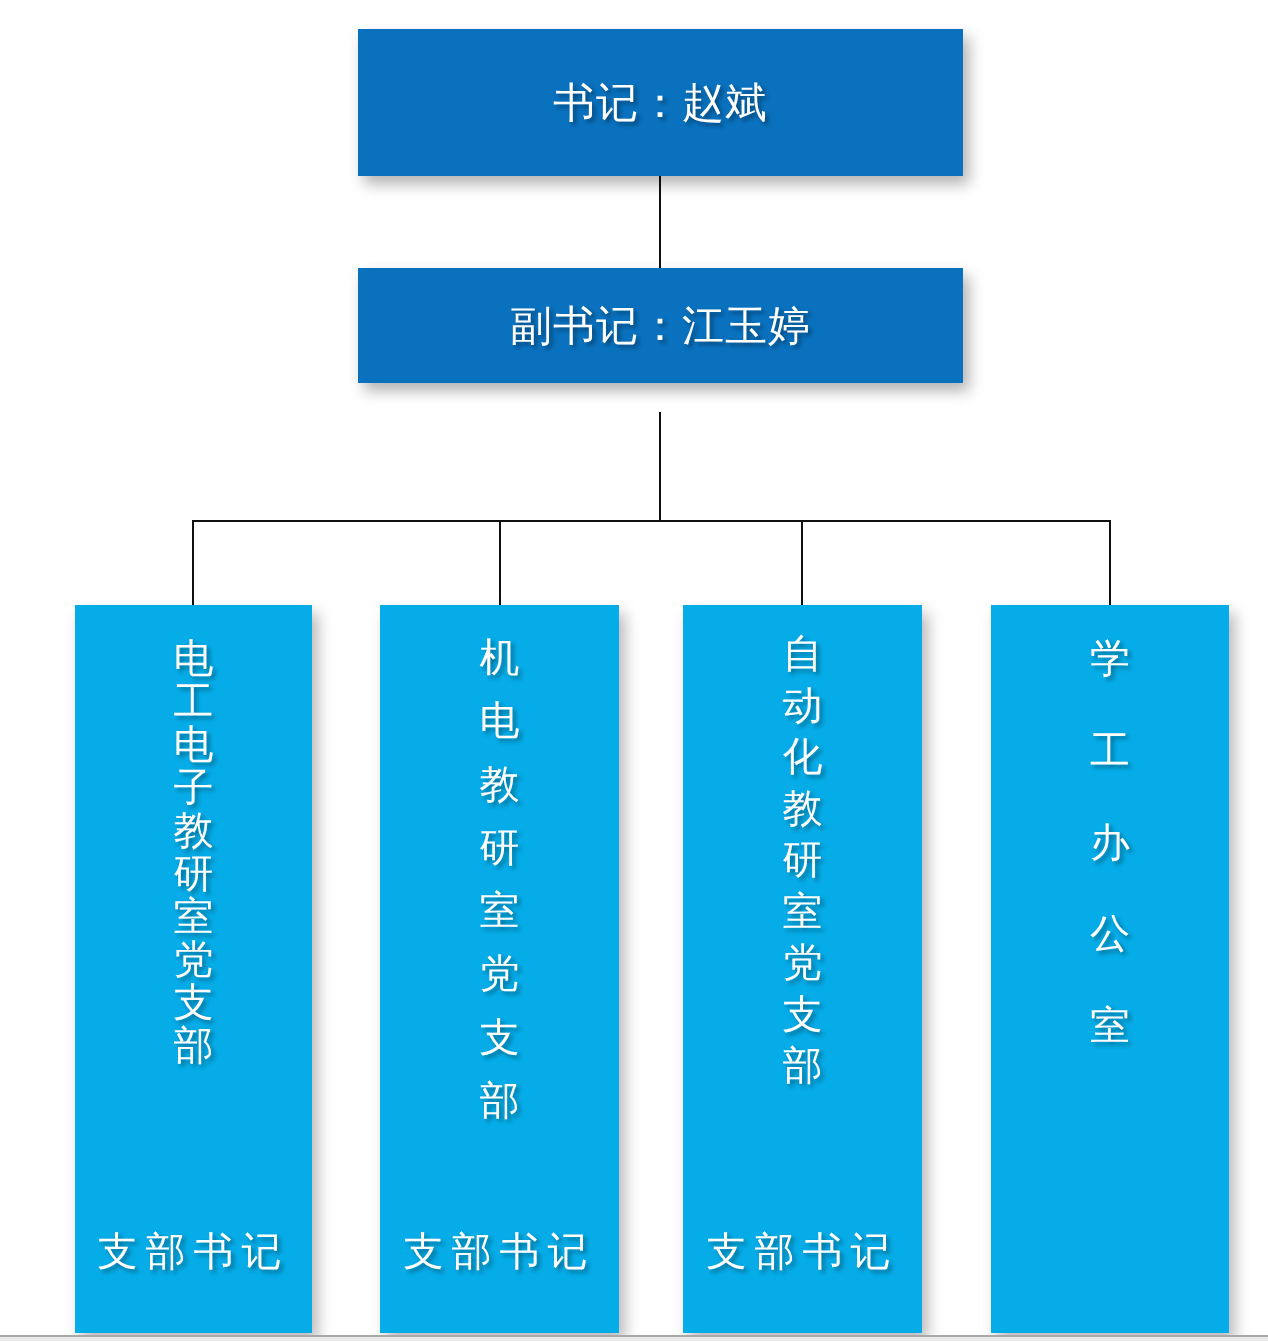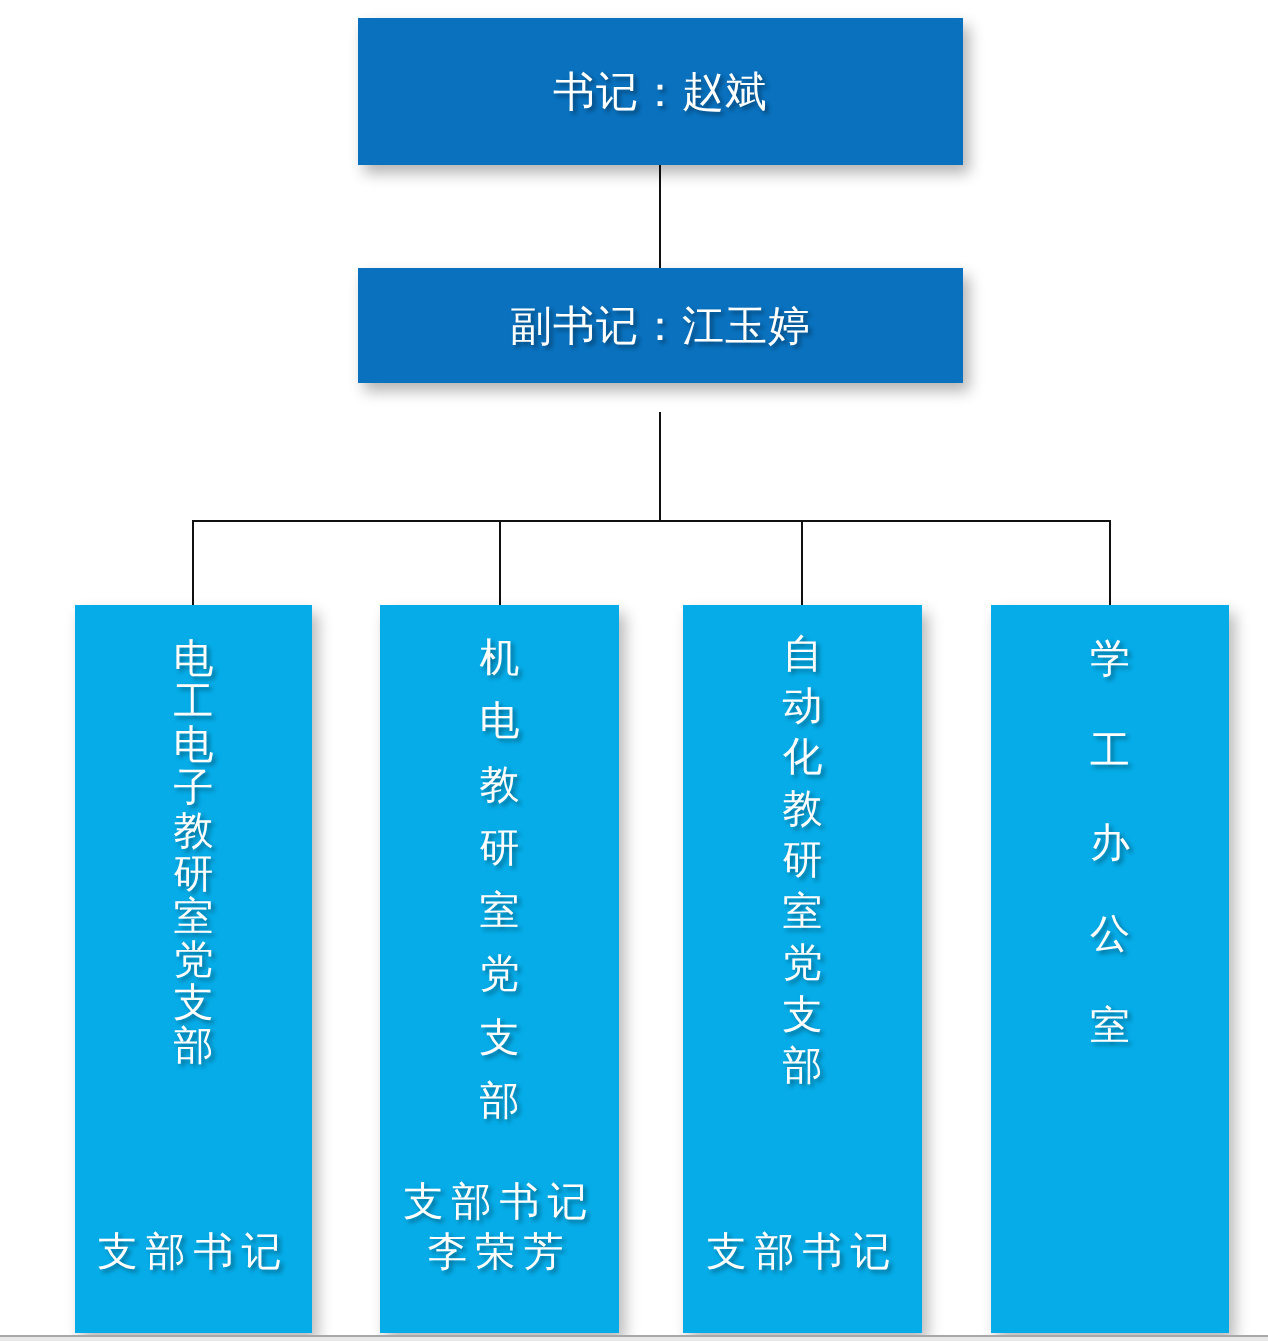--- a/index.html
+++ b/index.html
@@ -33,21 +33,21 @@
   .box {
     position: absolute;
     left: 358px;
     width: 605px;
     background: var(--primary-box, #0971be);
     box-shadow: 6px 8px 14px rgba(0,0,0,0.30);
     display: flex;
     align-items: center;
     justify-content: center;
   }
-  .box-top { top: 18px;  height: 147px; }
+  .box-top { top: 29px;  height: 147px; }
   .box-mid { top: 268px; height: 115px; }
   .box-label {
     color: var(--text, #ffffff);
     font-size: 42px;
     letter-spacing: 1px;
     white-space: nowrap;
     text-shadow: 3px 3px 4px rgba(0,0,0,0.40);
   }
 
   
@@ -153,21 +153,20 @@
         <span class="vchar">电</span>
         <span class="vchar">教</span>
         <span class="vchar">研</span>
         <span class="vchar">室</span>
         <span class="vchar">党</span>
         <span class="vchar">支</span>
         <span class="vchar">部</span>
       </div>
     <div class="col-name">
       <span class="name-line">支部书记</span>
-      <span class="name-line">李荣芳</span>
     </div>
   </div>
 
   <div class="column col-3">
     <div class="col-title">
         <span class="vchar">自</span>
         <span class="vchar">动</span>
         <span class="vchar">化</span>
         <span class="vchar">教</span>
         <span class="vchar">研</span>

